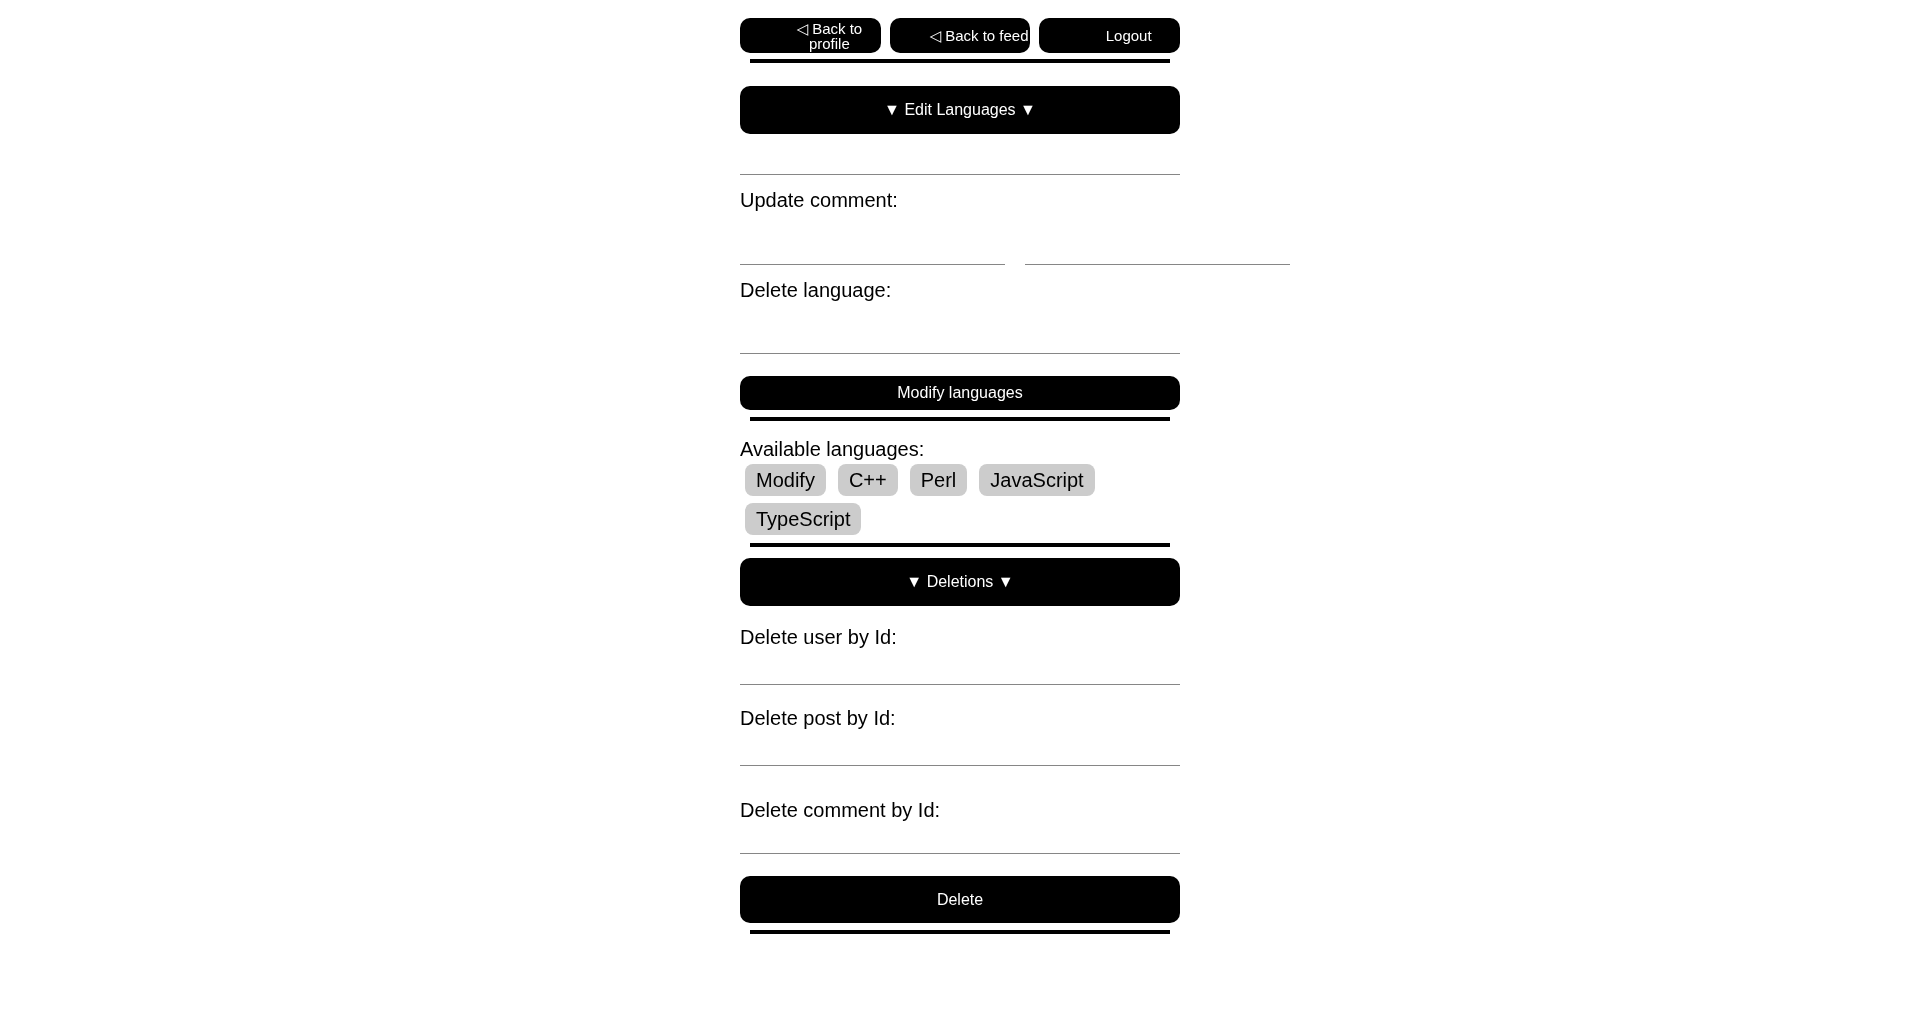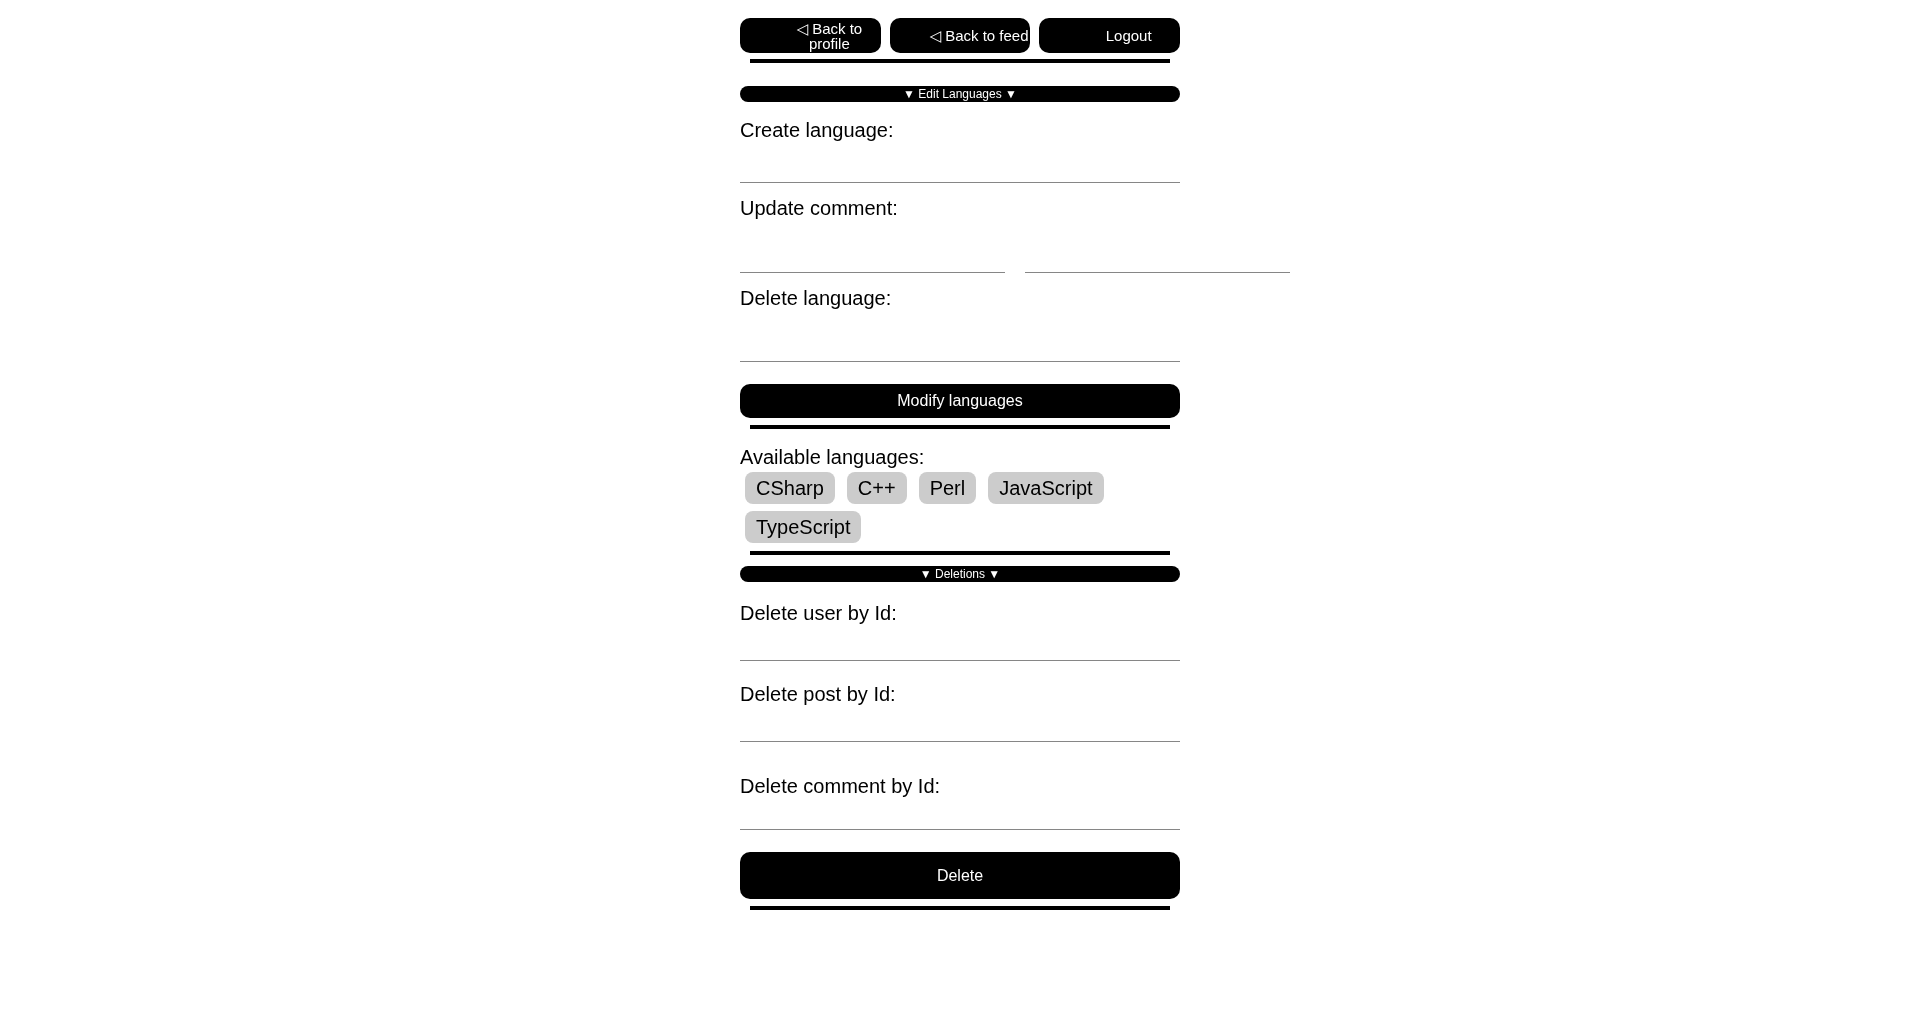--- a/index.html
+++ b/index.html
@@ -33,22 +33,22 @@
     gap: 9px;
   }
   .topbar .btn {
     flex: 1 1 0;
     height: 35px;
     font-size: 15px;
     padding-left: 38px;
   }
   .btn-toggle {
     width: 100%;
-    height: 16px;
-    font-size: 12px;
+    height: 48px;
+    font-size: 16px;
   }
   .btn-action {
     width: 100%;
     font-size: 16px;
   }
 
   
   .divider {
     width: 420px;
     height: 4px;
@@ -128,40 +128,39 @@
   <div class="topbar">
     <button class="btn">◁ Back to profile</button>
     <button class="btn">◁ Back to feed</button>
     <button class="btn">Logout</button>
   </div>
 
   <div class="divider mt6"></div>
 
   <button class="btn btn-toggle mt23">▼ Edit Languages ▼</button>
 
-  <label class="field-label mt17">Create language:</label>
   <input class="underline-input h41" type="text" value="" style="">
 
   <label class="field-label mt14">Update comment:</label>
   <div class="input-row">
     <input class="underline-input h53" type="text" value="" style="">
     <input class="underline-input h53" type="text" value="" style="">
   </div>
 
   <label class="field-label mt14">Delete language:</label>
   <input class="underline-input h52" type="text" value="" style="">
 
   <button class="btn btn-action h34 mt22">Modify languages</button>
 
   <div class="divider mt7"></div>
 
   <div class="field-label mt17">Available languages:</div>
   <div class="chips mt3">
 
-  <span class="chip">CSharp</span>
+  <span class="chip">Modify</span>
       <span class="chip">C++</span>
       <span class="chip">Perl</span>
       <span class="chip">JavaScript</span>
       <span class="chip">TypeScript</span>
     </div>
 
   <div class="divider mt8"></div>
 
 
   <button class="btn btn-toggle mt11">▼ Deletions ▼</button>

